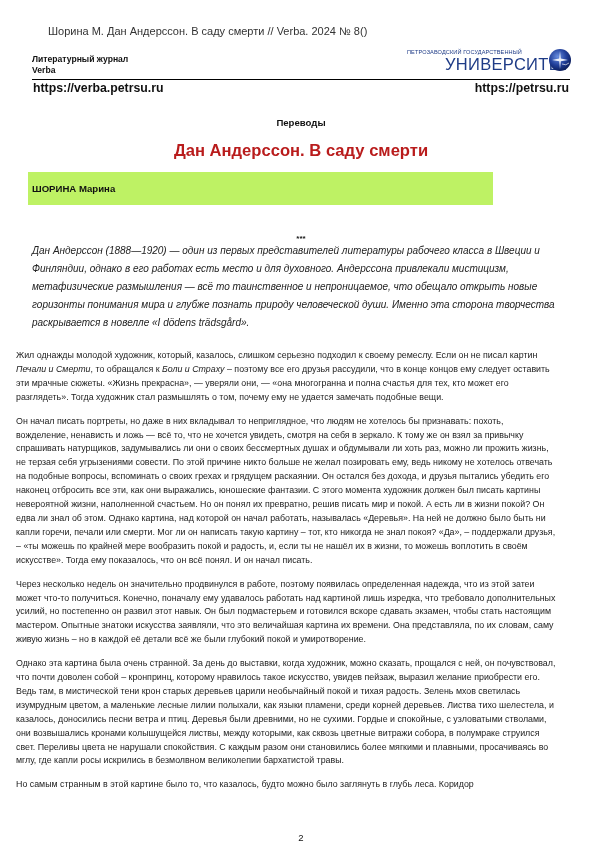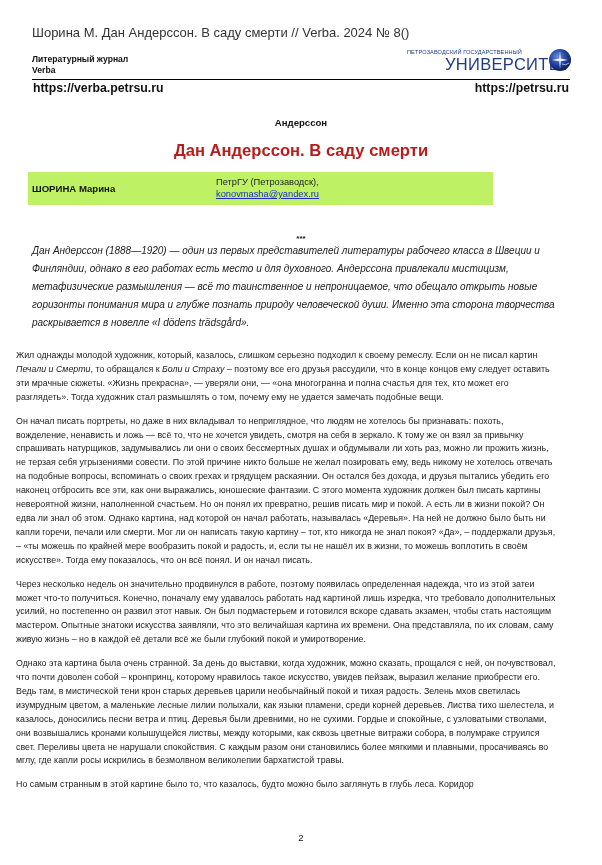--- a/index.html
+++ b/index.html
@@ -1,22 +1,22 @@
 <!DOCTYPE html>
 <html><head>
   <meta charset="utf-8">
   <style>
     html, body { margin: 0; padding: 0; background: #ffffff; }
     body {
       width: 602px; height: 865px; position: relative; overflow: hidden;
       font-family: "Liberation Sans", sans-serif; color: #1a1a1a;
     }
     .running-head {
-      position: absolute; left: 32px; top: 25px;
-      font-size: 13px; color: #333;
+      position: absolute; left: 48px; top: 25px;
+      font-size: 11px; color: #333;
     }
     .journal-name {
       position: absolute; left: 32px; top: 54px;
       font-size: 8.6px; font-weight: bold; line-height: 11px; color: #111;
     }
     .logo {
       position: absolute; left: 407px; top: 48px; width: 165px; height: 28px;
     }
     .logo-small {
       position: absolute; left: 0; top: 1px; font-size: 5.6px; letter-spacing: 0.1px;
@@ -104,29 +104,25 @@
     <path d="M12 3 L12.8 10.5 L20 12 L12.8 13.2 L12 21 L11.2 13.2 L4 12 L11.2 10.5 Z" fill="#ffffff" opacity="0.9"></path>
     <path d="M14 16 Q18 18 21 15" stroke="#ffffff" stroke-width="0.8" fill="none" opacity="0.8"></path>
   </svg>
 </div>
 
 <div class="rule"></div>
 
 <a class="site-left">https://verba.petrsu.ru</a>
 <a class="site-right">https://petrsu.ru</a>
 
-<div class="section-label">Андерссон</div>
+<div class="section-label">Переводы</div>
 <h1 class="article-title" style="margin:0;">Дан Андерссон. В саду смерти</h1>
 
 <div class="author-box">
   <div class="author-name">ШОРИНА Марина</div>
-  <div class="author-aff">
-    <div>ПетрГУ (Петрозаводск),</div>
-    <a class="author-email">konovmasha@yandex.ru</a>
-  </div>
 </div>
 
 <div class="stars">***</div>
 
 <div class="abstract">Дан Андерссон (1888—1920) — один из первых представителей литературы рабочего класса в Швеции и Финляндии, однако в его работах есть место и для духовного. Андерссона привлекали мистицизм, метафизические размышления — всё то таинственное и непроницаемое, что обещало открыть новые горизонты понимания мира и глубже познать природу человеческой души. Именно эта сторона творчества раскрывается в новелле «I dödens trädsgård».</div>
 
 <div class="body-text">
   <p><span>Жил однажды молодой художник, который, казалось, слишком серьезно подходил к своему ремеслу. Если он не писал картин </span><i>Печали и Смерти</i><span>, то обращался к </span><i>Боли и Страху</i><span> – поэтому все его друзья рассудили, что в конце концов ему следует оставить эти мрачные сюжеты. «Жизнь прекрасна», — уверяли они, — «она многогранна и полна счастья для тех, кто может его разглядеть». Тогда художник стал размышлять о том, почему ему не удается замечать подобные вещи.</span></p>
   <p>Он начал писать портреты, но даже в них вкладывал то неприглядное, что людям не хотелось бы признавать: похоть, вожделение, ненависть и ложь — всё то, что не хочется увидеть, смотря на себя в зеркало. К тому же он взял за привычку спрашивать натурщиков, задумывались ли они о своих бессмертных душах и обдумывали ли хоть раз, можно ли прожить жизнь, не терзая себя угрызениями совести. По этой причине никто больше не желал позировать ему, ведь никому не хотелось отвечать на подобные вопросы, вспоминать о своих грехах и грядущем раскаянии. Он остался без дохода, и друзья пытались убедить его наконец отбросить все эти, как они выражались, юношеские фантазии. С этого момента художник должен был писать картины невероятной жизни, наполненной счастьем. Но он понял их превратно, решив писать мир и покой. А есть ли в жизни покой? Он едва ли знал об этом. Однако картина, над которой он начал работать, называлась «Деревья». На ней не должно было быть ни капли горечи, печали или смерти. Мог ли он написать такую картину – тот, кто никогда не знал покоя? «Да», – поддержали друзья, – «ты можешь по крайней мере вообразить покой и радость, и, если ты не нашёл их в жизни, то можешь воплотить в своём искусстве». Тогда ему показалось, что он всё понял. И он начал писать.</p>
   <p>Через несколько недель он значительно продвинулся в работе, поэтому появилась определенная надежда, что из этой затеи может что-то получиться. Конечно, поначалу ему удавалось работать над картиной лишь изредка, что требовало дополнительных усилий, но постепенно он развил этот навык. Он был подмастерьем и готовился вскоре сдавать экзамен, чтобы стать настоящим мастером. Опытные знатоки искусства заявляли, что это величайшая картина их времени. Она представляла, по их словам, саму живую жизнь – но в каждой её детали всё же были глубокий покой и умиротворение.</p>

